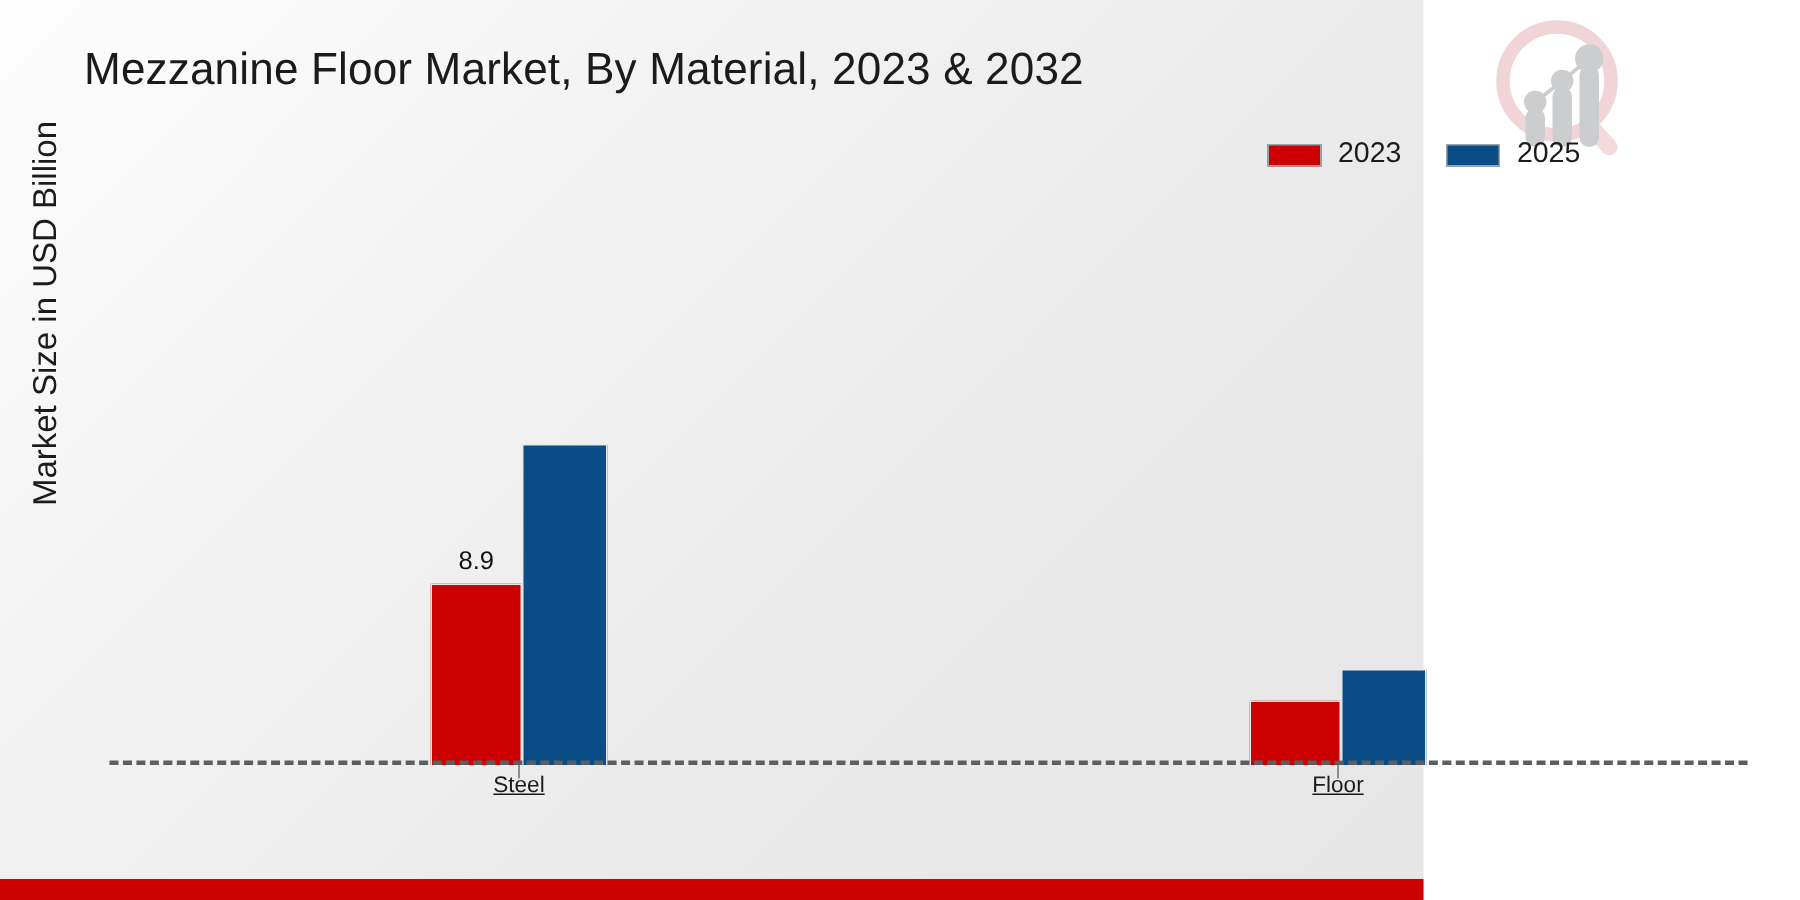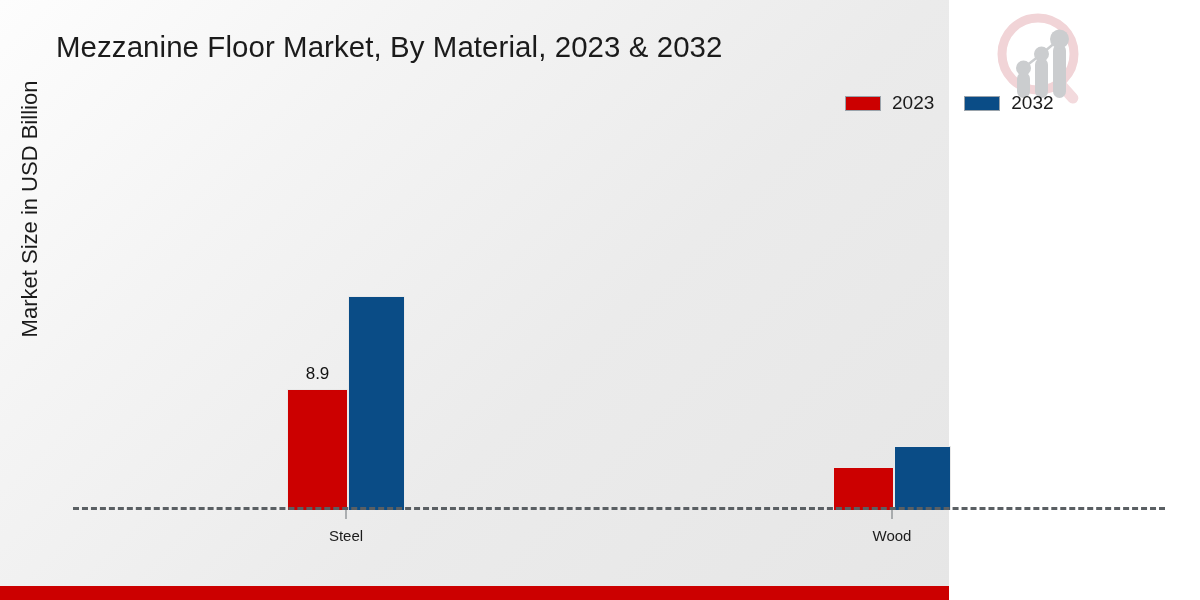--- a/index.html
+++ b/index.html
@@ -143,26 +143,27 @@
     width: 1px; height: 9px;
     background: #6b7074;
     transform: translateX(-50%);
   }
 
   .cat-label {
     position: absolute;
     top: 100%;
     left: 50%;
     transform: translateX(-50%);
-    margin-top: 16px;
+    margin-top: 4px;
     font-size: 15px;
     color: #1b1b1b;
     text-align: left;
     line-height: 1.32;
     white-space: pre-line;
+    text-decoration: underline;
   }
 
   
   #bottom-stripe {
     position: absolute;
     left: 0; bottom: 0;
     width: 100%; height: 14px;
     background: #cc0000;
   }
 </style>
@@ -185,21 +186,21 @@
 
   <div id="chart-title">Mezzanine Floor Market, By Material, 2023 &amp; 2032</div>
 
   <div id="legend">
     <div class="legend-item">
       <span class="legend-swatch" style="background:#cc0000"></span>
       <span class="legend-label">2023</span>
     </div>
     <div class="legend-item">
       <span class="legend-swatch" style="background:#0a4c86"></span>
-      <span class="legend-label">2032</span>
+      <span class="legend-label">2025</span>
     </div>
   </div>
 
   <div id="y-axis-title">Market Size in USD Billion</div>
 
   <div id="plot">
     <div class="groups">
 
       <div class="group">
         <div class="bars">
@@ -215,21 +216,21 @@
 
 
       <div class="group">
         <div class="bars">
           <div class="bar-wrap">
             <div class="bar b2023" style="height:43px"></div>
           </div>
           <div class="bar b2032" style="height:64px"></div>
         </div>
         <div class="tick"></div>
-        <div class="cat-label">Wood</div>
+        <div class="cat-label">Floor</div>
       </div>
 
 
     </div>
     <div id="baseline"></div>
   </div>
 
   <div id="bottom-stripe"></div>
 
 </div>

